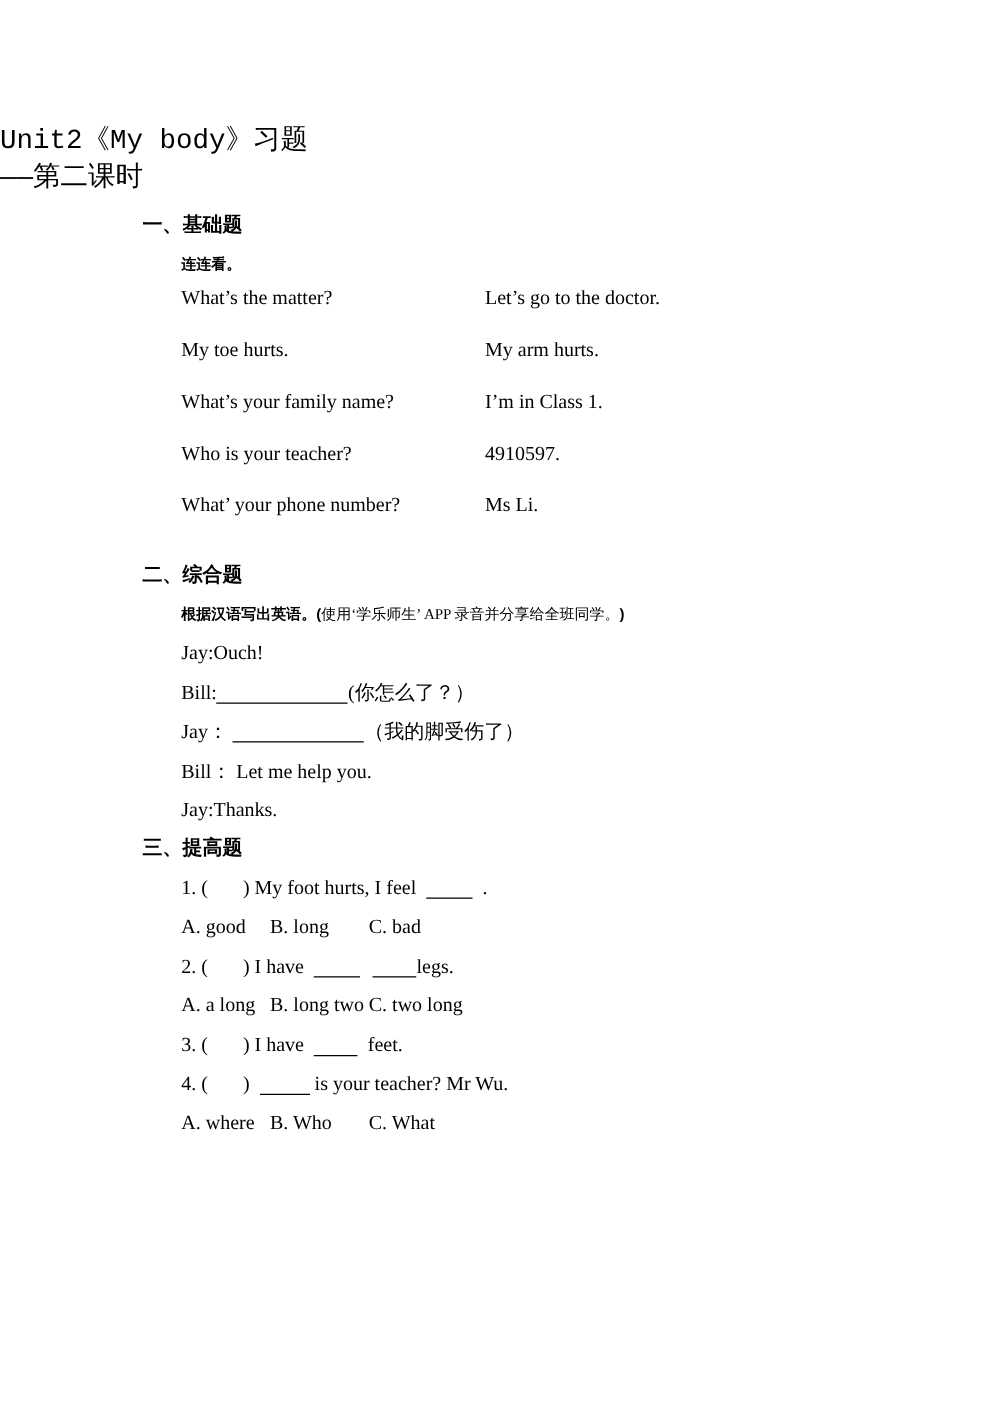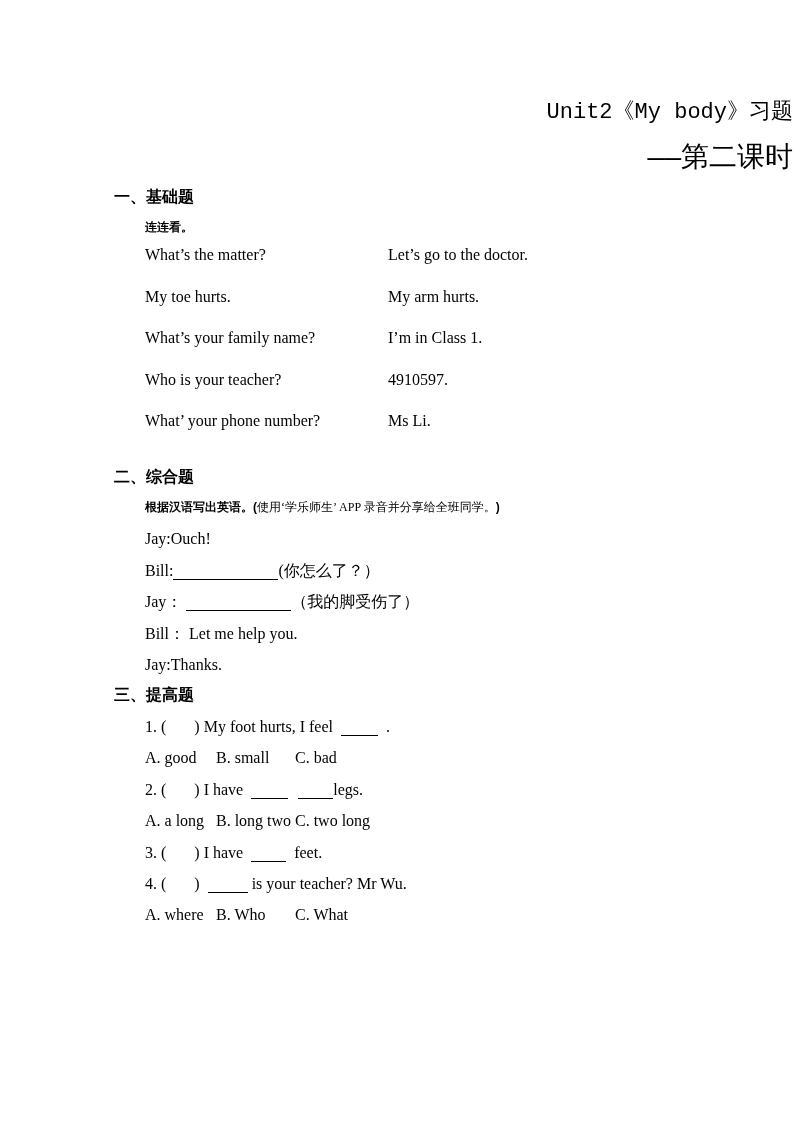--- a/index.html
+++ b/index.html
@@ -6,30 +6,29 @@
   html,body { background:#ffffff; }
   .page {
     position:relative;
     width:793px; height:1122px;
     background:#ffffff;
     color:#000;
     font-family:"Liberation Serif","DejaVu Serif",serif;
     font-size:16px;
     overflow:hidden;
   }
-  .center { text-align:right; }
+  .center { text-align:left; }
   .title {
     padding-top:98px;
     font-family:"Liberation Mono","DejaVu Sans Mono",monospace;
     font-size:22px; font-weight:normal; line-height:30px;
   }
   .subtitle {
-    margin-top:16px;
     font-family:"Liberation Mono","DejaVu Sans Mono",monospace;
-    font-size:28px; font-weight:normal; line-height:30px;padding-left:32px;
+    font-size:22px; font-weight:normal; line-height:30px;
   }
   .heading {
     margin-left:114px; line-height:22px;
     font-family:"Liberation Sans","DejaVu Sans",sans-serif;
     font-weight:bold; font-size:16px;
   }
   .instr {
     margin-left:145px; line-height:22px;
     font-family:"Liberation Sans","DejaVu Sans",sans-serif;
     font-weight:bold; font-size:12px;
@@ -111,21 +110,21 @@
   <div class="line mt9h">
     <span class="ws">Jay:Thanks.</span>
   </div>
 
   <div class="heading mt8">三、提高题</div>
 
   <div class="line mt10">
     <span class="ws">1. (       ) My foot hurts, I feel  </span><span class="blank b-q"></span><span class="ws">  .</span>
   </div>
   <div class="line mtq">
-    <span class="opt o1">A. good</span><span class="opt o2">B. small</span><span class="opt">C. bad</span>
+    <span class="opt o1">A. good</span><span class="opt o2">B. long</span><span class="opt">C. bad</span>
   </div>
 
   <div class="line mtq">
     <span class="ws">2. (       ) I have  </span><span class="blank b-q"></span><span class="blank b-q2"></span><span class="ws">legs.</span>
   </div>
   <div class="line mtq">
     <span class="opt o1">A. a long</span><span class="opt o2">B. long two</span><span class="opt">C. two long</span>
   </div>
 
   <div class="line mtq">

